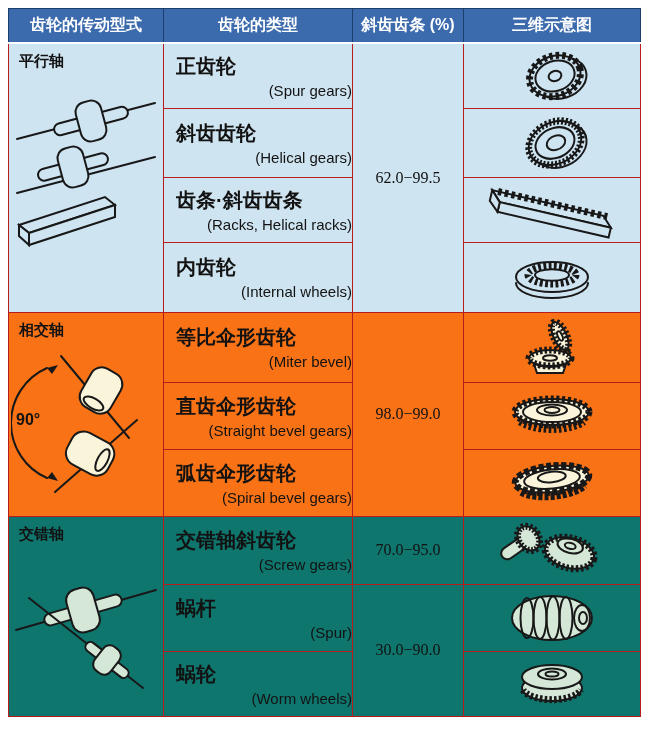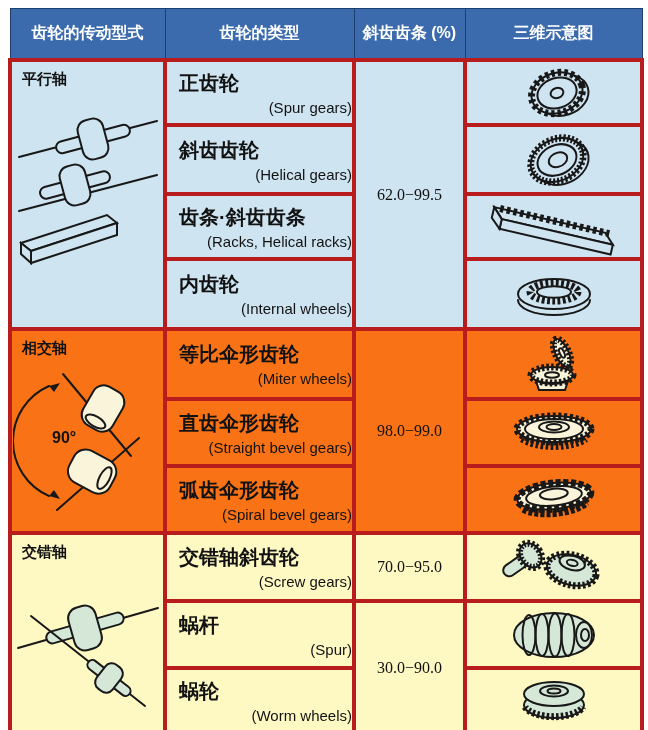--- a/index.html
+++ b/index.html
@@ -1,41 +1,41 @@
 <!DOCTYPE html>
 <html><head>
 <meta charset="utf-8">
 <style>
   html,body{margin:0;padding:0;background:#ffffff;width:648px;height:730px;overflow:hidden;
     font-family:"Liberation Sans","DejaVu Sans",sans-serif;}
   .stage{position:relative;width:632px;margin:8px 0 0 8px;}
   table{border-collapse:collapse;table-layout:fixed;width:632px;border:1px solid #262626;}
   th{background:#3b6bad;color:#ffffff;font-weight:700;font-size:16px;height:33px;
-     border:1px solid #1d3f6e;border-bottom:2px solid #ffffff;text-align:center;padding:8px;}
-  td{border:4px solid #b91c1c;padding:0;vertical-align:middle;}
+     border:1px solid #1d3f6e;border-bottom:2px solid #ffffff;text-align:center;padding:0;}
+  td{border:1px solid #b91c1c;padding:0;vertical-align:middle;}
   tr.s1 td{background:#cfe4f1}
   tr.s2 td{background:#f97316}
-  tr.s3 td{background:#fef9c3}
+  tr.s3 td{background:#0f766e}
   tr.s1{--cellbg:#cfe4f1}
   tr.s2{--cellbg:#faf5da}
   tr.s3{--cellbg:#d5e7d7}
   .hA{height:65px}.hB{height:69px}.hC{height:65px}.hD{height:70px}
   .hE{height:70px}.hF{height:67px}.hG{height:67px}
   .hH{height:68px}.hI{height:67px}.hJ{height:65px}
   .type-cell{padding-left:12px;}
   .zh{font-size:20px;font-weight:700;color:#121212;line-height:1.5;}
   .en{font-size:15px;font-weight:400;color:#121212;line-height:1.3;text-align:right;}
   .eff-cell{text-align:center;font-family:"Liberation Serif","DejaVu Serif",serif;
      font-size:16px;color:#111111;}
   .axis-cell{vertical-align:top;position:relative;}
   .axis-label{font-size:15px;font-weight:700;color:#121212;padding:8px 0 0 10px;}
   .axis-fig{display:block;margin:2px auto 0;}
   .icon-cell{text-align:center;}
   .gear-fig{display:block;margin:0 auto;}
-  .angle-label{position:absolute;left:7px;top:98px;font-size:16px;font-weight:700;color:#121212;margin-left:33px;}
+  .angle-label{position:absolute;left:7px;top:98px;font-size:16px;font-weight:700;color:#121212;}
   .ln{fill:none;stroke:#181818;stroke-width:2;stroke-linecap:round;}
   .fw{fill:var(--cellbg,#ffffff);stroke:#181818;stroke-width:2;}
   .th7{fill:none;stroke:#181818;stroke-width:7;}
   .ah{fill:#181818;stroke:none;}
 </style>
 </head>
 <body>
 
 <div class="stage">
 <table>
@@ -156,21 +156,21 @@
           </g>
           <line class="ln" x1="44" y1="150" x2="126" y2="78"></line>
           <g transform="translate(80,112) rotate(-62)">
             <rect class="fw" x="-18" y="-24" width="36" height="46" rx="13"></rect>
             <ellipse class="ln" cx="0" cy="13" rx="12" ry="5"></ellipse>
           </g>
         </svg>
       </td>
       <td class="type-cell">
         <div class="zh">等比伞形齿轮</div>
-        <div class="en">(Miter wheels)</div>
+        <div class="en">(Miter bevel)</div>
       </td>
       <td class="eff-cell" rowspan="3">98.0−99.0</td>
       <td class="icon-cell">
         <svg class="gear-fig" width="150" height="66" viewBox="0 0 150 66">
           <g transform="translate(75,36)">
             <g transform="translate(8,-14) rotate(65)">
               <ellipse class="fw" cx="0" cy="0" rx="15" ry="6.5"></ellipse>
               <ellipse class="th7" cx="0" cy="0" rx="15" ry="6.5" stroke-dasharray="2.2,2" stroke-width="5"></ellipse>
               <ellipse class="fw" cx="0" cy="0" rx="5" ry="2.2"></ellipse>
             </g>

